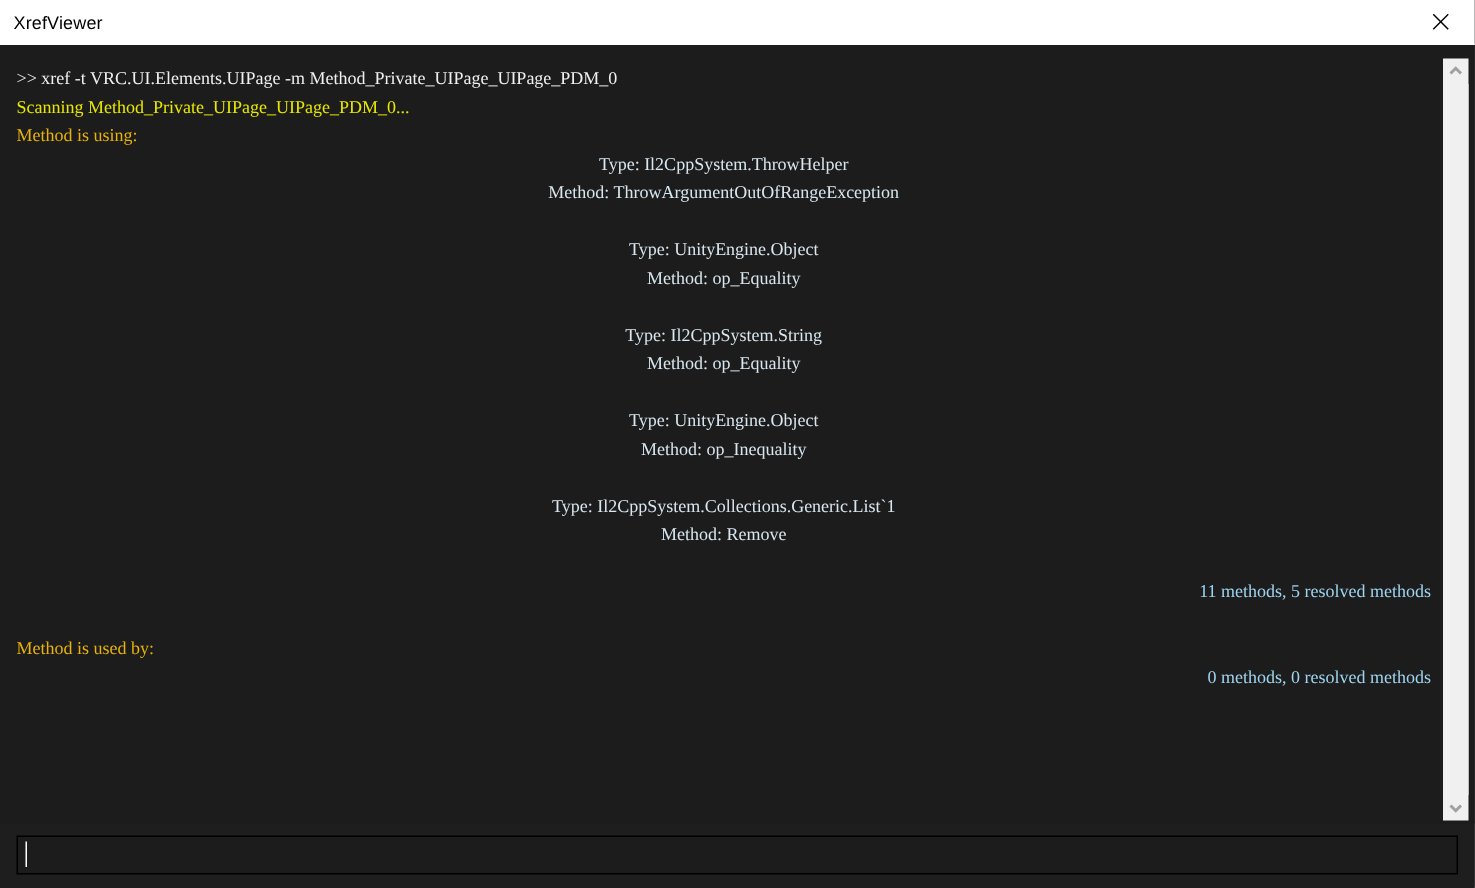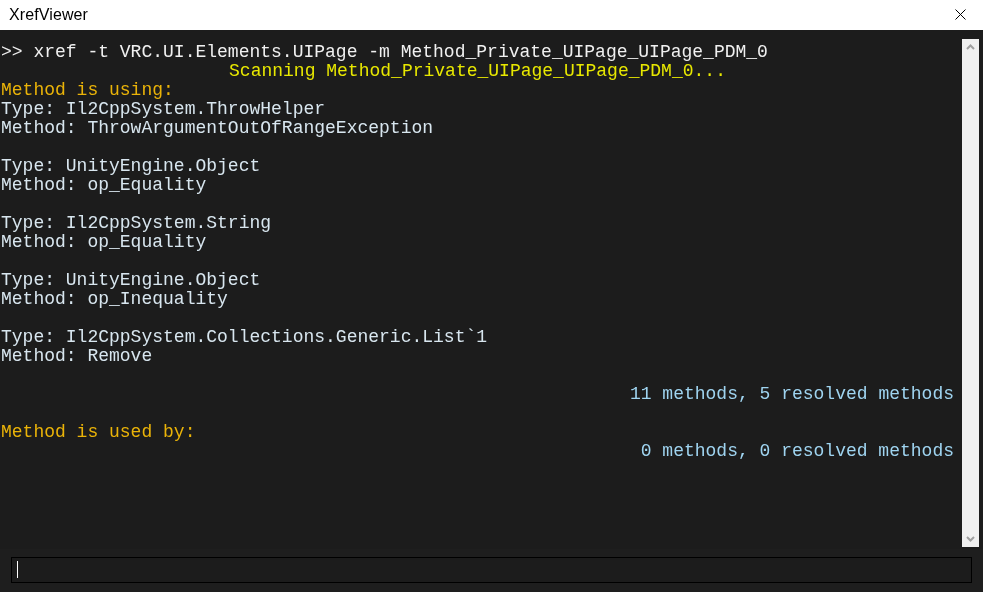--- a/index.html
+++ b/index.html
@@ -31,21 +31,21 @@
     background: #ffffff;
     display: flex;
     align-items: center;
     justify-content: space-between;
     border-bottom: 1px solid #ffffff;
     position: relative;
     z-index: 5;
   }
   .title-text {
     font-family: "Liberation Sans", sans-serif;
-    font-size: 16px;
+    font-size: 12px;
     color: #000000;
     padding-left: 9px;
     letter-spacing: 0.1px;
     user-select: none;
   }
   .titlebar-buttons {
     display: flex;
     height: 29px;
   }
   .win-btn {
@@ -79,35 +79,35 @@
     border: 1px solid #1c1c1c;
     box-sizing: border-box;
     overflow: hidden;
   }
 
   .console {
     position: absolute;
     left: 0; top: 0;
     right: 22px;
     bottom: 0;
-    padding: 12px 6px 0 0;
-    box-sizing: border-box;
-    font-family: Liberation Mono, monospace;
-    font-size: 18px;
+    padding: 12px 6px 0 10px;
+    box-sizing: border-box;
+    font-family: Liberation Serif, serif;
+    font-size: 12px;
     line-height: 19px;
     color: #f2f2f2;
     white-space: pre;
     overflow: hidden;
   }
   .line { white-space: pre; min-height: 19px; }
   .c-white  { color: #f0f0f0; }
-  .c-yellow { color: #e8e800; text-align: center; }
+  .c-yellow { color: #e8e800; }
   .c-green  { color: #eab308; }
   .c-cyan   { color: #9fd4f0; text-align: right; }
-  .c-label  { color: #d8e6ef; }
+  .c-label  { color: #d8e6ef; text-align: center; }
 
   
   .scrollbar {
     position: absolute;
     top: 8px;
     right: 3px;
     width: 17px;
     height: 508px;
     background: #f0f0f0;
     display: flex;

